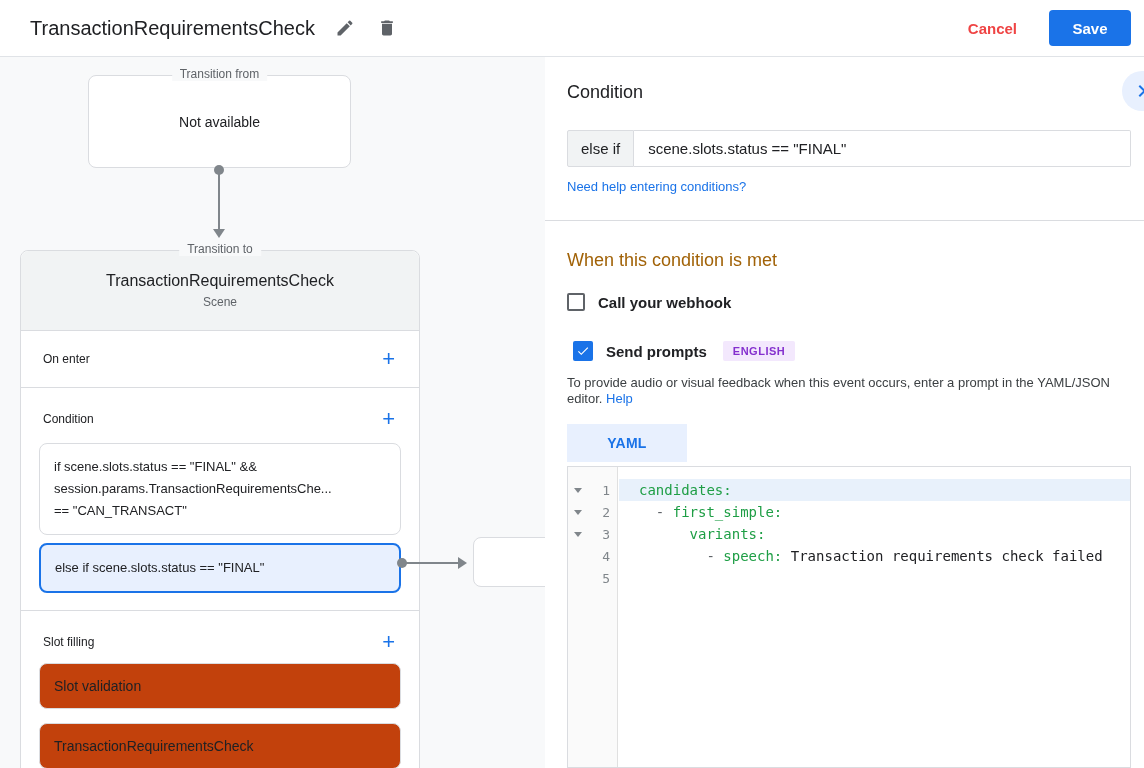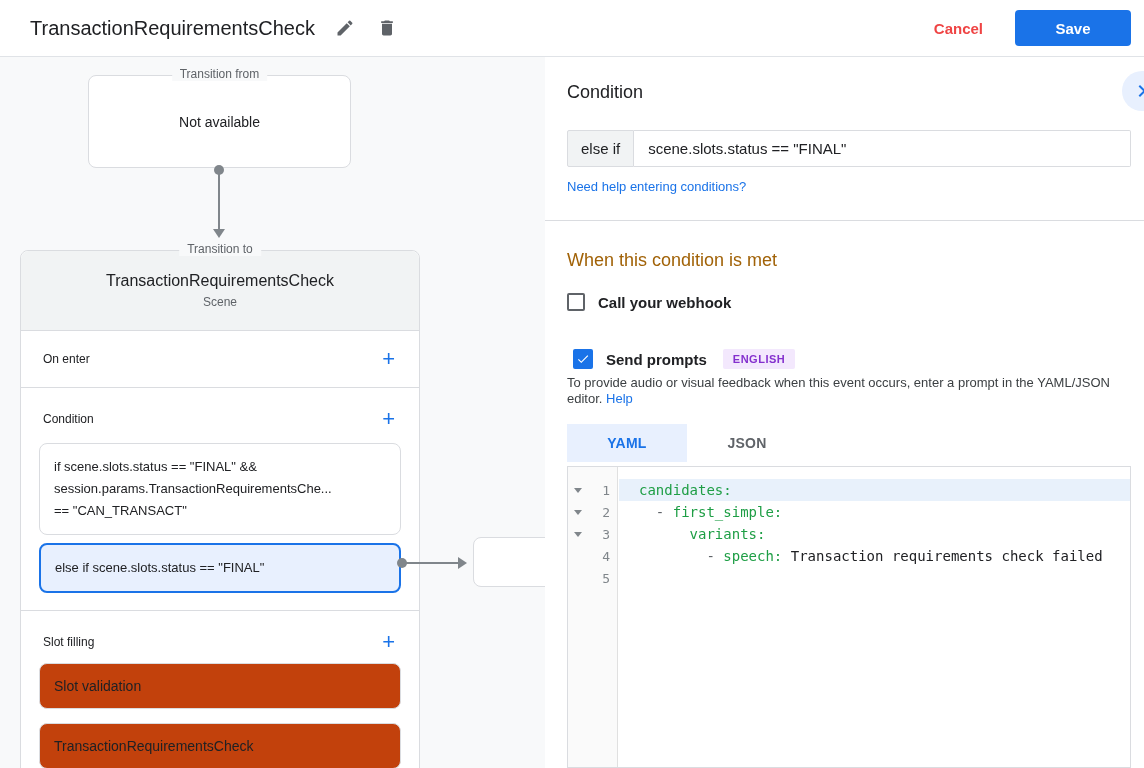--- a/index.html
+++ b/index.html
@@ -13,21 +13,21 @@
     position:absolute; left:0; top:0; width:1144px; height:57px; background:#fff;
     border-bottom:1px solid #e0e3e7; display:flex; align-items:center; z-index:3;
   }
   .topbar-title { margin-left:30px; font-size:20px; color:#202124; }
   .icon-btn { width:24px; height:24px; margin-left:18px; display:flex; align-items:center; justify-content:center; cursor:pointer; }
   .icon-btn svg { fill:#5f6368; }
   .topbar-right { margin-left:auto; display:flex; align-items:center; gap:32px; padding-right:13px; }
   .cancel-btn { color:#ef4444; font-size:15px; font-weight:600; cursor:pointer; }
   .save-btn {
     background:#1a73e8; color:#fff; font-size:15px; font-weight:600; border:none;
-    width:116px; height:36px; border-radius:4px; cursor:pointer;
+    width:82px; height:36px; border-radius:4px; cursor:pointer;
   }
   
   .canvas { position:absolute; left:0; top:57px; width:545px; bottom:0; background:#f8f9fa; z-index:1; }
   .fieldset-box { position:absolute; background:#fff; border:1px solid #dadce0; border-radius:8px; }
   .legend {
     position:absolute; top:-9px; left:50%; transform:translateX(-50%);
     background:#f8f9fa; padding:0 8px; font-size:12px; color:#5f6368; white-space:nowrap;
   }
   .tfrom { left:88px; top:18px; width:263px; height:93px; display:flex; align-items:center; justify-content:center; }
   .tfrom-content { font-size:14px; color:#202124; }
@@ -85,34 +85,34 @@
   .cond-input {
     flex:1; border:1px solid #dadce0; border-left:none; border-radius:0 2px 2px 0;
     font-size:15px; color:#202124; padding:0 14px; outline:none;
     font-family:"Liberation Sans","DejaVu Sans",sans-serif;
   }
   .help-link { position:absolute; left:22px; top:122px; font-size:13px; color:#1a73e8; cursor:pointer; }
   .panel-divider { position:absolute; left:0; top:163px; width:100%; height:1px; background:#dadce0; }
   .section-title { position:absolute; left:22px; top:193px; font-size:18px; color:#a16207; }
   .check-row { position:absolute; left:22px; display:flex; align-items:center; }
   .check-row-1 { top:236px; }
-  .check-row-2 { top:292px;padding-left:6px; }
+  .check-row-2 { top:284px;padding-left:6px; }
   .checkbox-empty { width:18px; height:18px; border:2px solid #5f6368; border-radius:2px; cursor:pointer; }
   .checkbox-filled {
     width:20px; height:20px; background:#1a73e8; border-radius:2px; cursor:pointer;
     display:flex; align-items:center; justify-content:center;
   }
   .check-label { margin-left:13px; font-size:15px; font-weight:700; color:#202124; }
   .lang-badge {
     margin-left:16px; background:#f3e8fd; color:#8430ce; font-size:11px; font-weight:700;
     letter-spacing:0.5px; padding:4px 10px; border-radius:2px;
   }
   .desc { position:absolute; left:22px; top:318px; width:570px; font-size:13px; line-height:16px; color:#3c4043; }
   .desc a { color:#1a73e8; text-decoration:none; cursor:pointer; }
-  .tabs { position:absolute; left:22px; top:367px; display:flex; }
+  .tabs { position:absolute; left:22px; top:367px; display:flex;flex-direction:column; }
   .tab {
     width:120px; height:38px; display:flex; align-items:center; justify-content:center;
     font-size:14px; font-weight:700; letter-spacing:0.25px; color:#5f6368; cursor:pointer;
   }
   .tab.active { background:#e8f0fe; color:#1a73e8; }
   
   .editor {
     position:absolute; left:22px; top:409px; width:564px; bottom:0;
     border:1px solid #dadce0; background:#fff;
   }

